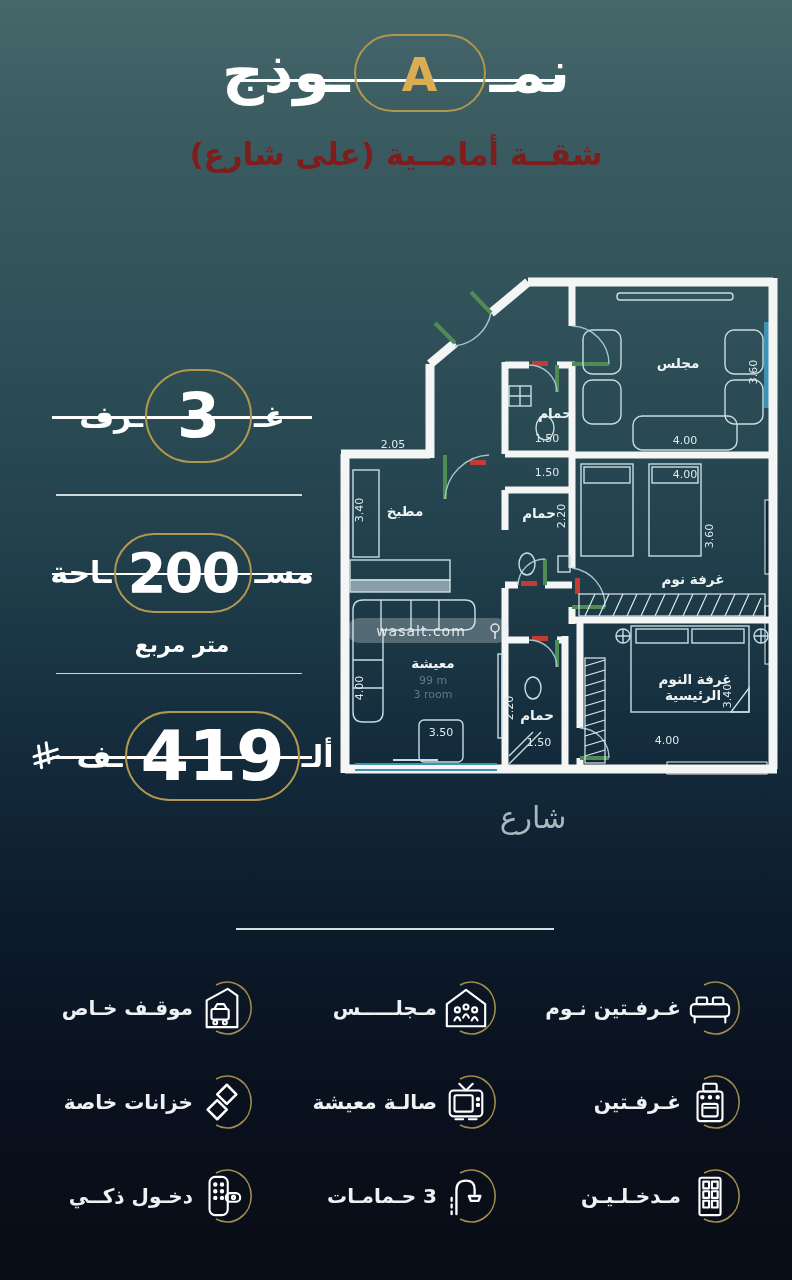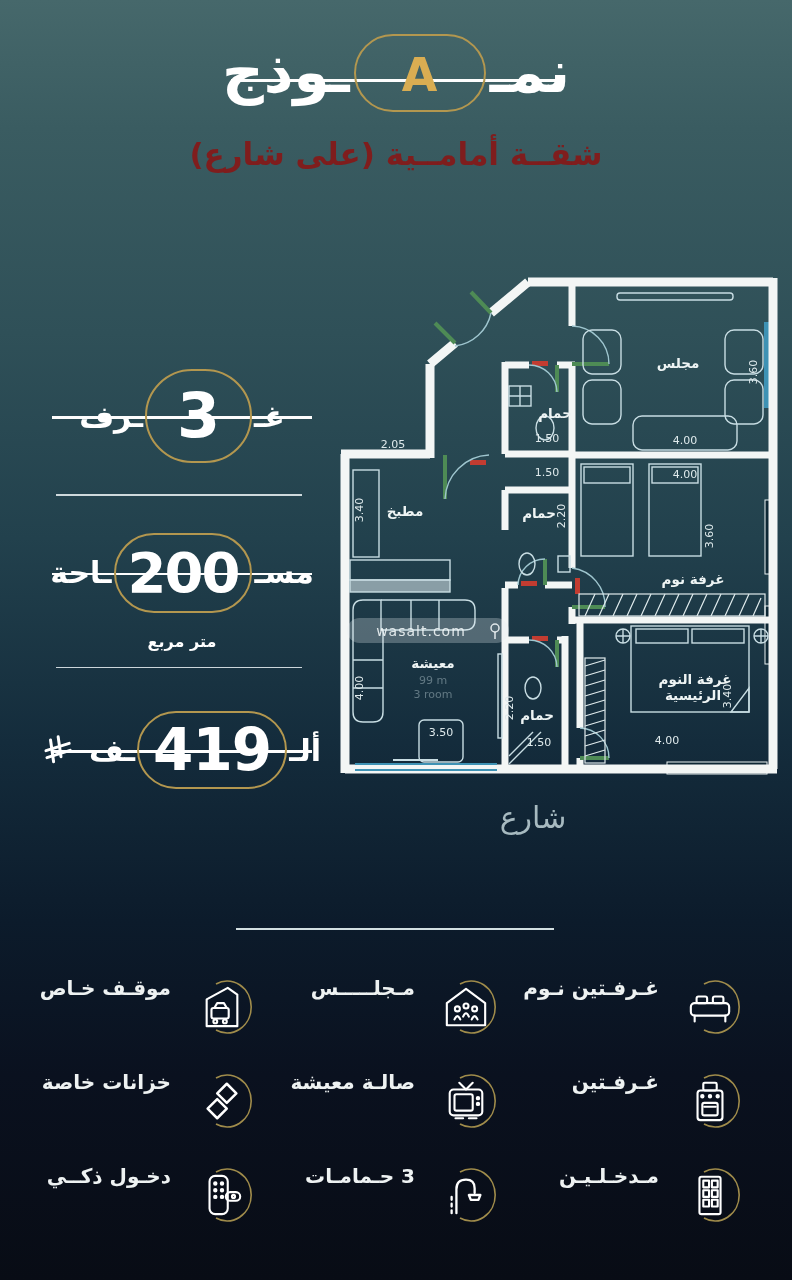--- a/index.html
+++ b/index.html
@@ -31,39 +31,39 @@
   .stadium { border:2.5px solid #b3974f; border-radius:60px; display:flex; align-items:center;
     justify-content:center; z-index:1; margin:0 2px; }
   .num { font-weight:bold; color:#fff; line-height:1; }
   .badge-rooms { height:128px; }
   .badge-rooms .stadium { padding:14px 30px; }
   .badge-rooms .num { font-size:62px; }
   .badge-area-wrap { margin-top:22px; }
   .badge-area { height:110px; }
   .badge-area .stadium { padding:10px 12px; }
   .badge-area .num { font-size:56px; letter-spacing:-2px; }
-  .badge-unit { text-align:center; font-size:16px; font-weight:bold; margin-top:4px; direction:rtl; }
+  .badge-unit { text-align:center; font-size:22px; font-weight:bold; margin-top:4px; direction:rtl; }
   .badge-price { height:112px; margin-top:26px; }
   .badge-price .stadium { padding:8px 14px; border-radius:50px; }
-  .badge-price .num { font-size:58px; letter-spacing:-1px; }
+  .badge-price .num { font-size:70px; letter-spacing:-1px; }
   .riyal { margin-inline-start:16px; z-index:1; display:flex; align-items:center; }
   .hdiv { position:relative; left:10px; width:246px; height:1.5px; background:rgba(236,243,244,.85); }
   .hdiv1 { margin-top:14px; } .hdiv2 { margin-top:16px; }
 
   
   .plan { position:absolute; left:333px; top:268px; width:459px; height:535px; }
   .street { position:absolute; left:333px; top:800px; width:400px; text-align:center;
     font-size:30px; color:#a7bac0; direction:rtl; }
 
   .mid-divider { position:absolute; left:236px; top:928px; width:318px; height:2px; background:#d3dfe1; }
 
   
   .features { position:absolute; left:0; right:0; top:958px; display:grid;
     grid-template-columns:1fr 1fr 1fr; direction:rtl; row-gap:30px; padding:18px 30px 0 30px; }
-  .feat { display:flex; direction:rtl; align-items:flex-start; gap:27px; height:64px; padding-right:14px; }
+  .feat { display:flex; direction:rtl; align-items:center; gap:5px; height:64px; padding-right:14px; }
   .icon-wrap { position:relative; width:62px; height:62px; flex-shrink:0; }
   .icon-wrap .arc { position:absolute; inset:0; }
   .icon-wrap .glyph { position:absolute; left:1px; top:8px; }
   .feat-label { font-size:20px; font-weight:bold; color:#eef2f2; white-space:nowrap; }
 
   svg text { font-family:"DejaVu Sans","Liberation Sans",sans-serif; }
   .room-label { fill:#eef4f4; font-size:13.5px; font-weight:bold; }
   .dim { fill:#dfeaec; font-size:11px; }
   .faint { fill:#b9ccd2; opacity:.45; font-size:11px; }
 </style>

